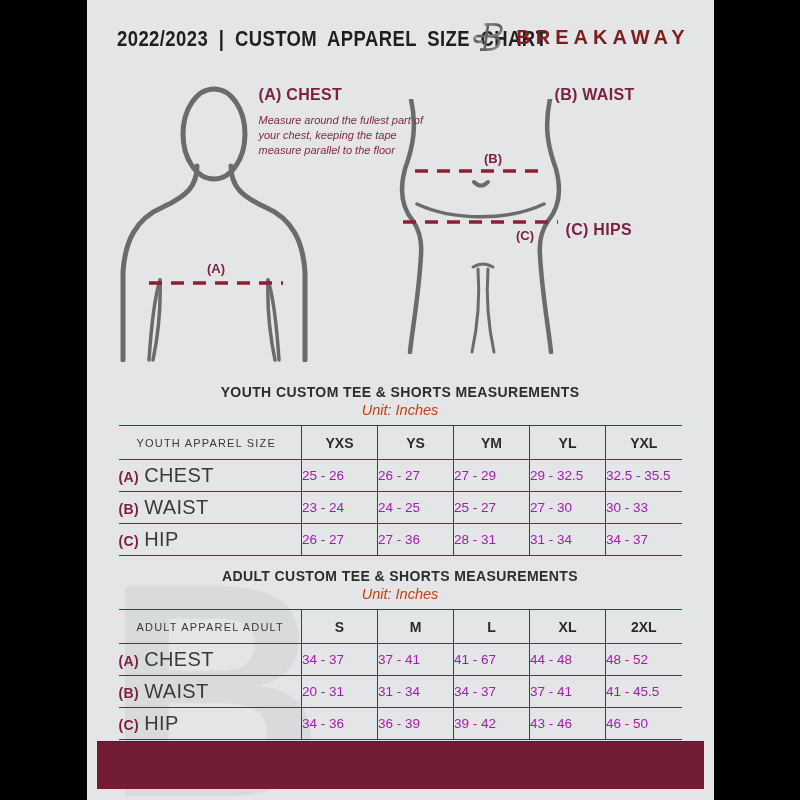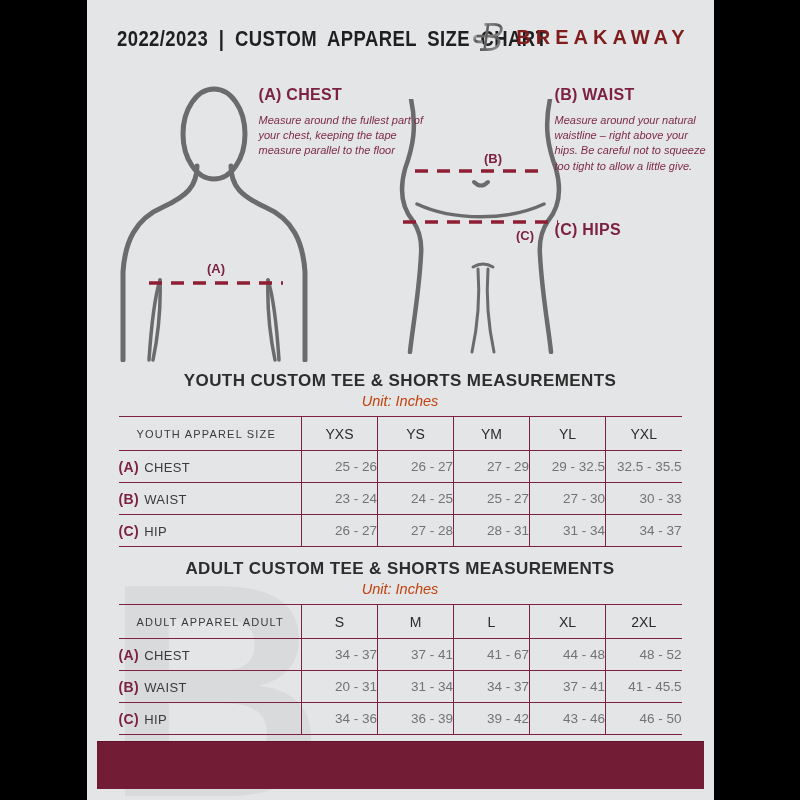--- a/index.html
+++ b/index.html
@@ -36,48 +36,48 @@
   .note h3 {
     margin:0 0 9px 0;
     font-size:16px; font-weight:800; color:#7c2142; letter-spacing:.3px;
   }
   .note p {
     margin:0;
     font-size:11px; font-style:italic; color:#7d2a47; line-height:1.38;
   }
   .note-chest { left:172px; top:2px;  width:168px; }
   .note-waist { left:468px; top:2px;  width:152px; }
-  .note-hips  { left:468px; top:137px; width:160px; }
+  .note-hips  { left:479px; top:137px; width:160px; }
   .fig-label { font:700 13px "Liberation Sans", sans-serif; fill:#7c2142; }
   
   .tables { position:relative; z-index:1; text-align:center; }
-  .tbl-title { margin:2px 0 0 0; font-size:17px; font-weight:700; color:#2d2d2d; letter-spacing:.4px; }
+  .tbl-title { margin:15px 0 0 0; font-size:14px; font-weight:700; color:#2d2d2d; letter-spacing:.4px; }
   .tbl-unit  { margin-top:2px; font-size:14.5px; font-style:italic; color:#c2410c; }
   table.size { border-collapse:collapse; margin:7px auto 0 auto; width:563px; table-layout:fixed; }
   table.size.adult { margin-top:7px; }
   .adult-title { margin-top:12px; }
   table.size th, table.size td {
     border-top:1.5px solid #7e2140;
     border-bottom:1.5px solid #7e2140;
     padding:0;
   }
   table.size th + th, table.size td + td { border-left:1.5px solid #7e2140; }
   table.size th { height:33px; }
   table.size td { height:31px; }
   col.c-first { width:183px; }
   col.c-size  { width:76px; }
   .first-col {
     text-align:left; padding-left:18px !important;
     font-size:11px; font-weight:400; color:#3a3a3a; letter-spacing:1.2px;
   }
-  th.size-h { font-size:14px; font-weight:400; color:#2b2b2b; text-align:center; }
-  td.val { font-size:13.5px; color:#737373; text-align:right; }
+  th.size-h { font-size:14px; font-weight:700; color:#2b2b2b; text-align:center; }
+  td.val { font-size:13.5px; color:#a21caf; text-align:left; }
   td.rowlab { text-align:left; padding-left:18px; letter-spacing:.4px; }
   .row-key { font-size:14px; font-weight:800; color:#7c2142; }
-  .row-name { font-size:13px; color:#3a3a3a; margin-left:5px; }
+  .row-name { font-size:20px; color:#3a3a3a; margin-left:5px; }
   
   .watermark {
     position:absolute; left:18px; top:538px;
     font-size:305px; line-height:1; font-weight:700;
     color:#d9dadc; z-index:0; user-select:none;
   }
   .footer-bar {
     position:absolute; left:10px; right:10px; bottom:11px; height:47px;
     background:#721c36; z-index:3;
     border-top:1px solid #5d1329;
@@ -141,21 +141,20 @@
       <text class="fig-label" x="100" y="64" text-anchor="middle">(B)</text>
       <text class="fig-label" x="132" y="141" text-anchor="middle">(C)</text>
     </svg>
 
     <div class="note note-chest">
       <h3>(A) CHEST</h3>
       <p>Measure around the fullest part of your chest, keeping the tape measure parallel to the floor</p>
     </div>
     <div class="note note-waist">
       <h3>(B) WAIST</h3>
-      <p>Measure around your natural waistline – right above your hips. Be careful not to squeeze too tight to allow a little give.</p>
     </div>
     <div class="note note-hips">
       <h3>(C) HIPS</h3>
     </div>
   </div>
 
   <div class="watermark">B</div>
 
   <div class="tables">
 
@@ -193,21 +192,21 @@
           <td class="rowlab"><span class="row-key">(B)</span><span class="row-name">WAIST</span></td>
           <td class="val">23 - 24</td>
           <td class="val">24 - 25</td>
           <td class="val">25 - 27</td>
           <td class="val">27 - 30</td>
           <td class="val">30 - 33</td>
         </tr>
         <tr>
           <td class="rowlab"><span class="row-key">(C)</span><span class="row-name">HIP</span></td>
           <td class="val">26 - 27</td>
-          <td class="val">27 - 28</td>
+          <td class="val">27 - 36</td>
           <td class="val">28 - 31</td>
           <td class="val">31 - 34</td>
           <td class="val">34 - 37</td>
         </tr>
       </tbody>
     </table>
 
     <h2 class="tbl-title adult-title">ADULT CUSTOM TEE &amp; SHORTS MEASUREMENTS</h2>
     <div class="tbl-unit">Unit: Inches</div>
     <table class="size adult">

